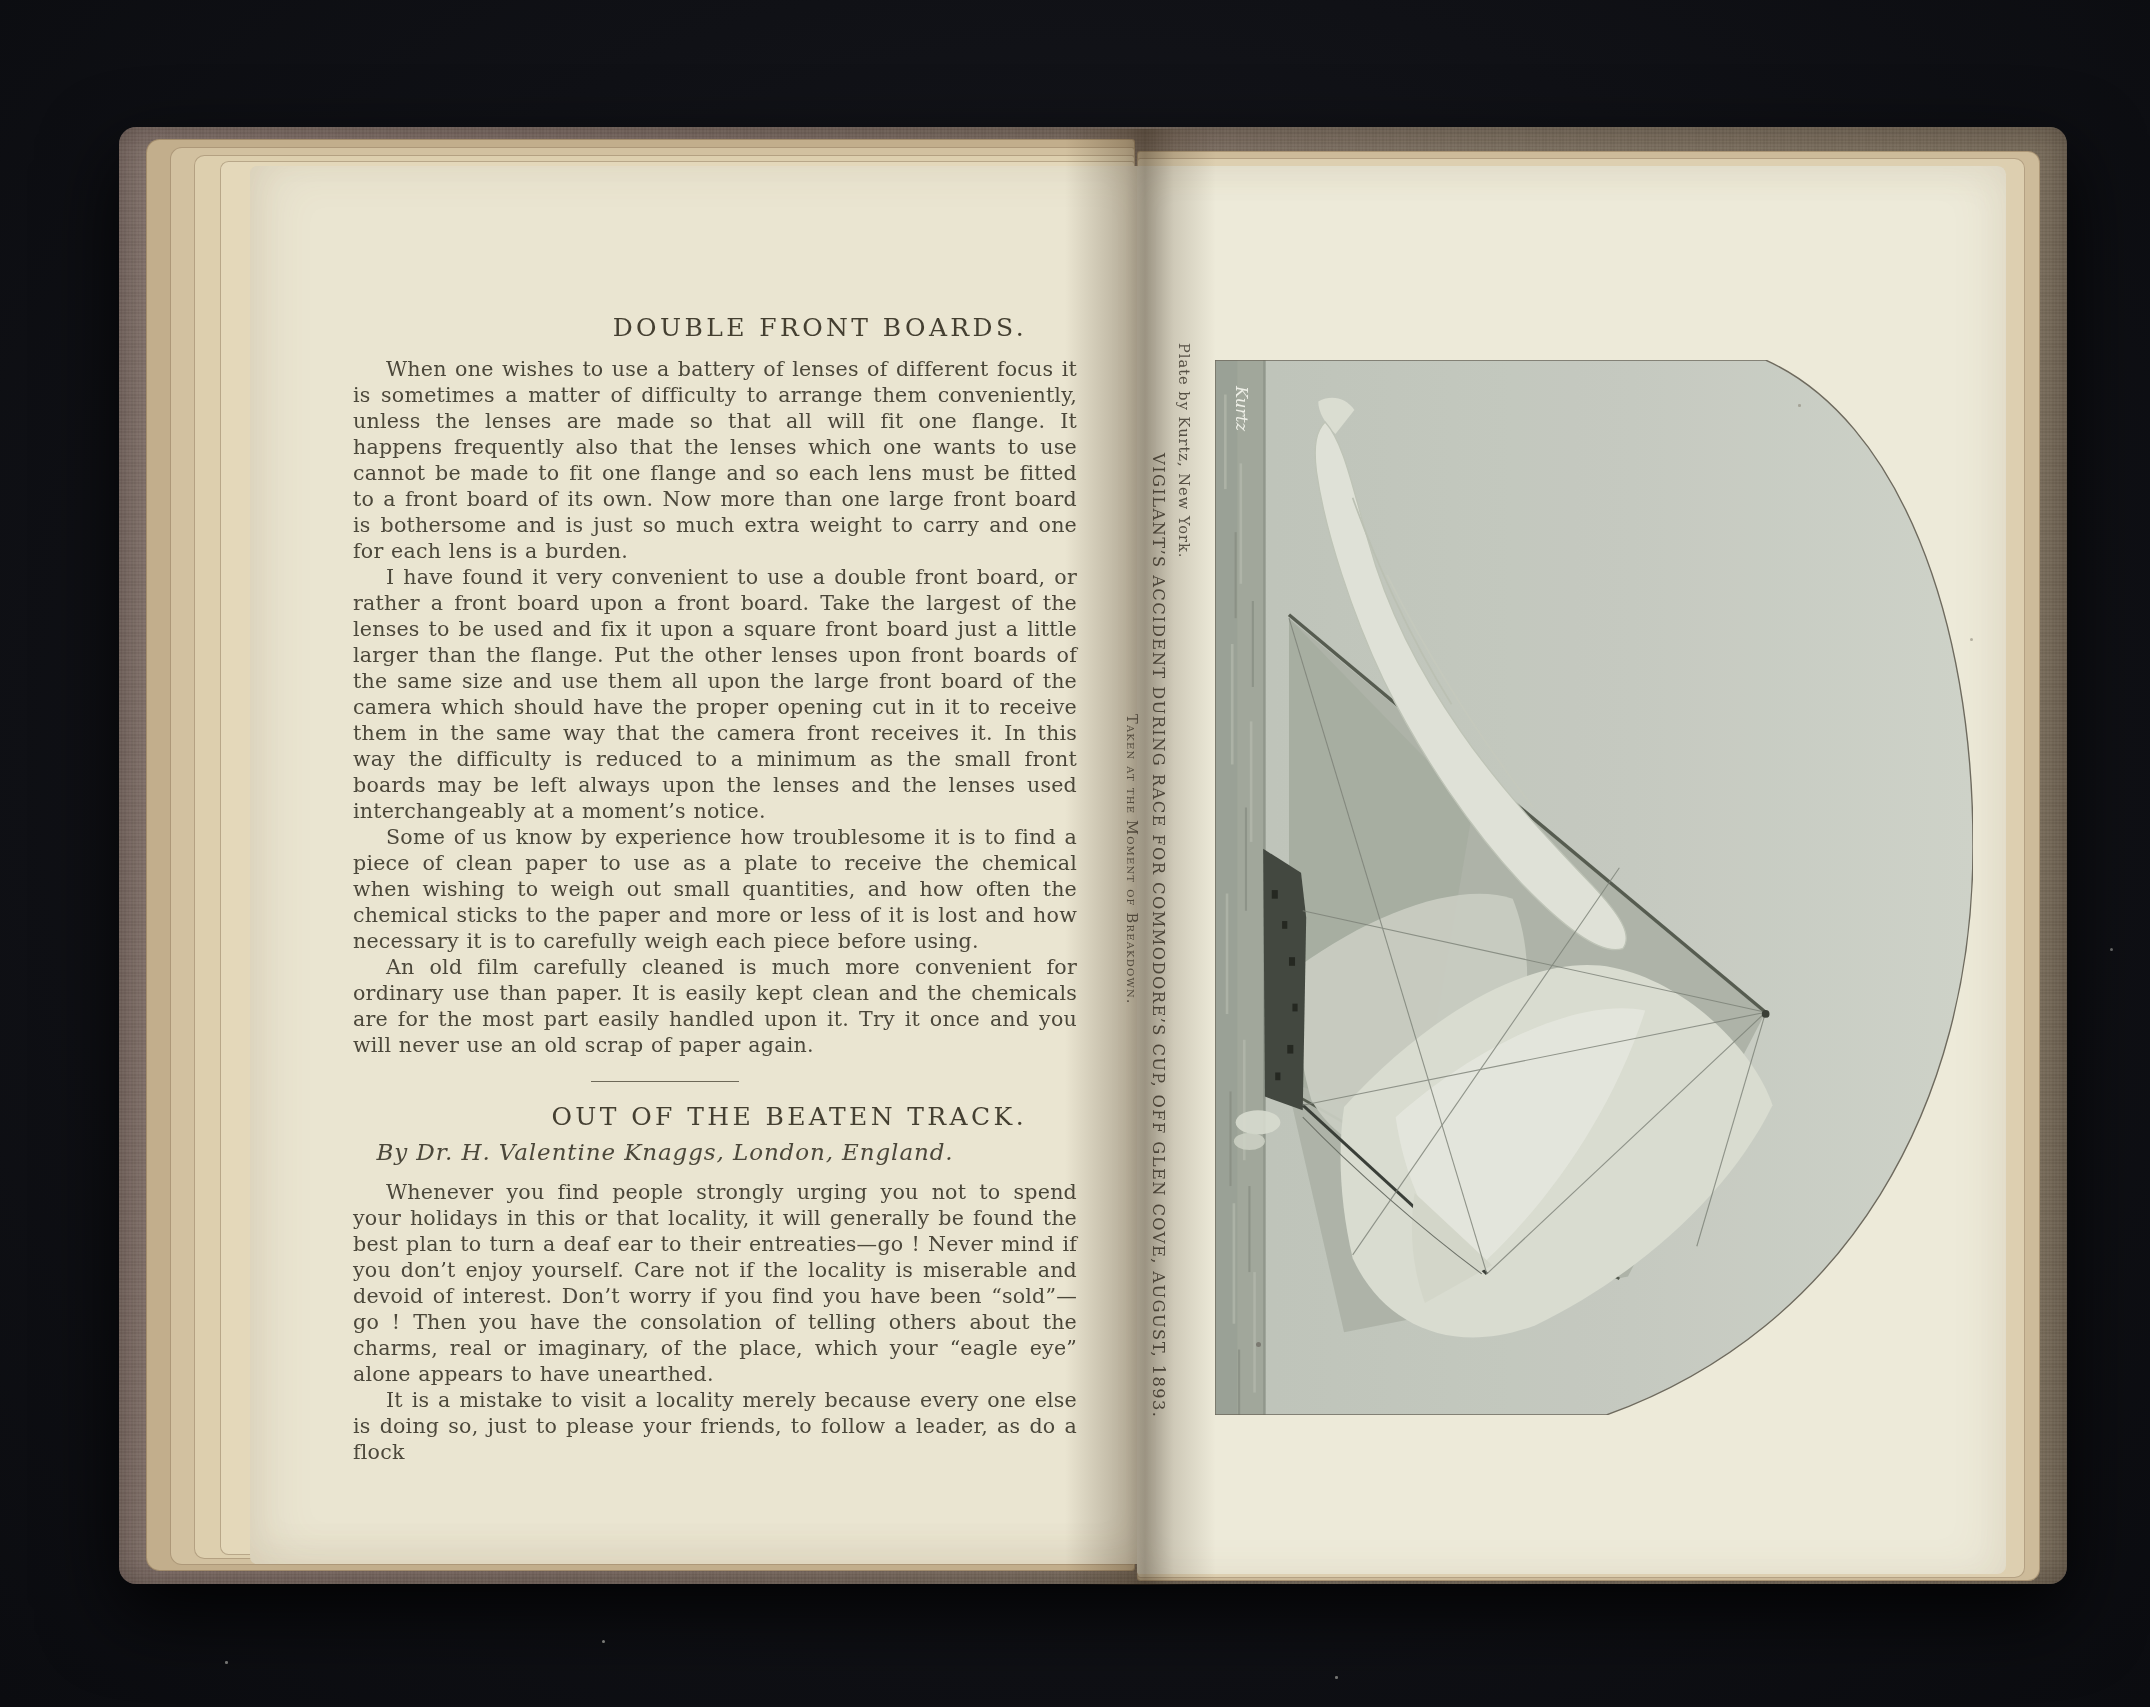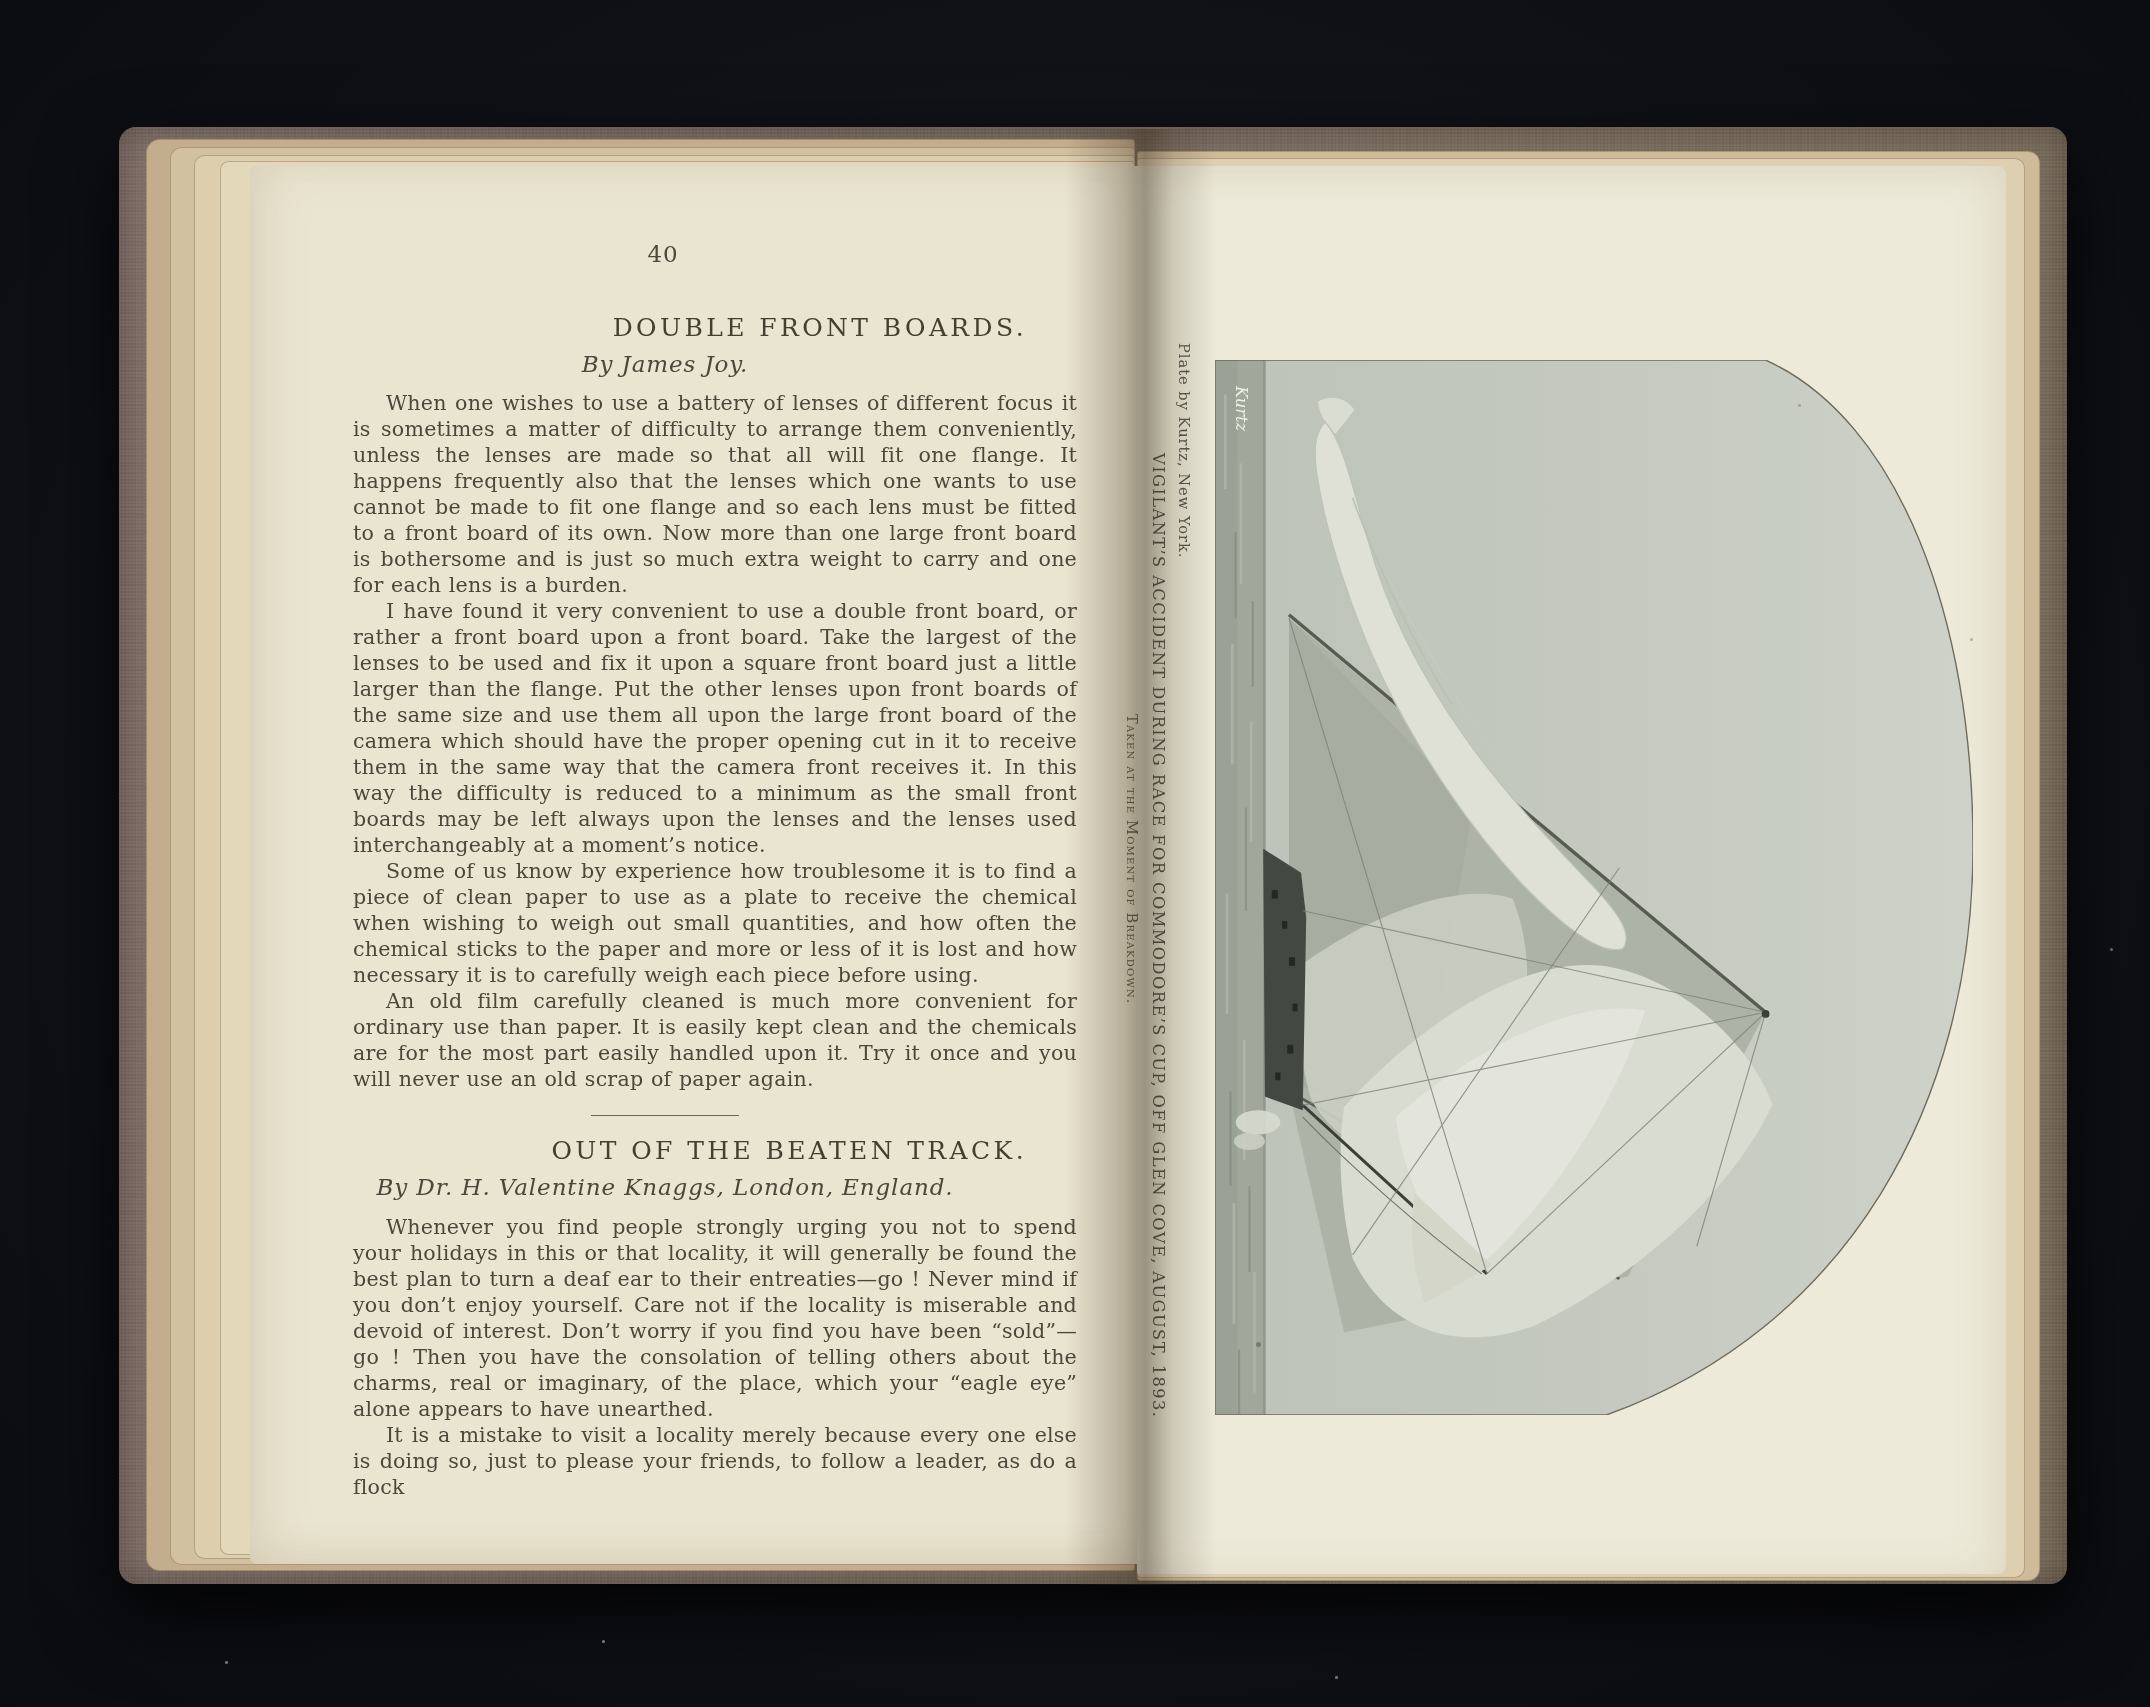--- a/index.html
+++ b/index.html
@@ -57,25 +57,23 @@
   <div class="stack" style="left:170px;top:147px;width:965px;height:1418px;background:#d2c1a0;border-radius:12px 3.4px 3.4px 12px;"></div>
   <div class="stack" style="left:194px;top:155px;width:941px;height:1404px;background:#ddcfae;border-radius:10.3px 3.4px 3.4px 10.3px;"></div>
   <div class="stack" style="left:220px;top:161px;width:915px;height:1394px;background:#e4d8ba;border-radius:8.6px 3.4px 3.4px 8.6px;"></div>
 
   <div class="stack" style="left:1137px;top:151px;width:903px;height:1430px;background:#cdbb9a;border-radius:3.4px 12px 12px 3.4px;"></div>
   <div class="stack" style="left:1137px;top:158px;width:888px;height:1420px;background:#ddcfb0;border-radius:3.4px 10.3px 10.3px 3.4px;"></div>
 
   <div class="page page-left-top"></div>
   <div class="page page-right-top"></div>
 
-  <div class="pageno">40</div>
 
   <div class="flow">
     <h2 class="a-title">DOUBLE FRONT BOARDS.</h2>
-    <div class="a-byline">By James Joy.</div>
     <p class="first">When one wishes to use a battery of lenses of different focus it is sometimes a matter of difficulty to arrange them conveniently, unless the lenses are made so that all will fit one flange.  It happens frequently also that the lenses which one wants to use cannot be made to fit one flange and so each lens must be fitted to a front board of its own.  Now more than one large front board is bothersome and is just so much extra weight to carry and one for each lens is a burden.</p>
     <p>I have found it very convenient to use a double front board, or rather a front board upon a front board.  Take the largest of the lenses to be used and fix it upon a square front board just a little larger than the flange.  Put the other lenses upon front boards of the same size and use them all upon the large front board of the camera which should have the proper opening cut in it to receive them in the same way that the camera front receives it.  In this way the difficulty is reduced to a minimum as the small front boards may be left always upon the lenses and the lenses used interchangeably at a moment’s notice.</p>
     <p>Some of us know by experience how troublesome it is to find a piece of clean paper to use as a plate to receive the chemical when wishing to weigh out small quantities, and how often the chemical sticks to the paper and more or less of it is lost and how necessary it is to carefully weigh each piece before using.</p>
     <p>An old film carefully cleaned is much more convenient for ordinary use than paper.  It is easily kept clean and the chemicals are for the most part easily handled upon it.  Try it once and you will never use an old scrap of paper again.</p>
     <hr class="rule">
     <h2 class="a-title t2">OUT OF THE BEATEN TRACK.</h2>
     <div class="a-byline b2">By Dr. H. Valentine Knaggs, London, England.</div>
     <p class="first">Whenever you find people strongly urging you not to spend your holidays in this or that locality, it will generally be found the best plan to turn a deaf ear to their entreaties—go !  Never mind if you don’t enjoy yourself.  Care not if the locality is miserable and devoid of interest.  Don’t worry if you find you have been “sold”—go !  Then you have the consolation of telling others about the charms, real or imaginary, of the place, which your “eagle eye” alone appears to have unearthed.</p>
     <p>It is a mistake to visit a locality merely because every one else is doing so, just to please your friends, to follow a leader, as do a flock</p>
   </div>

